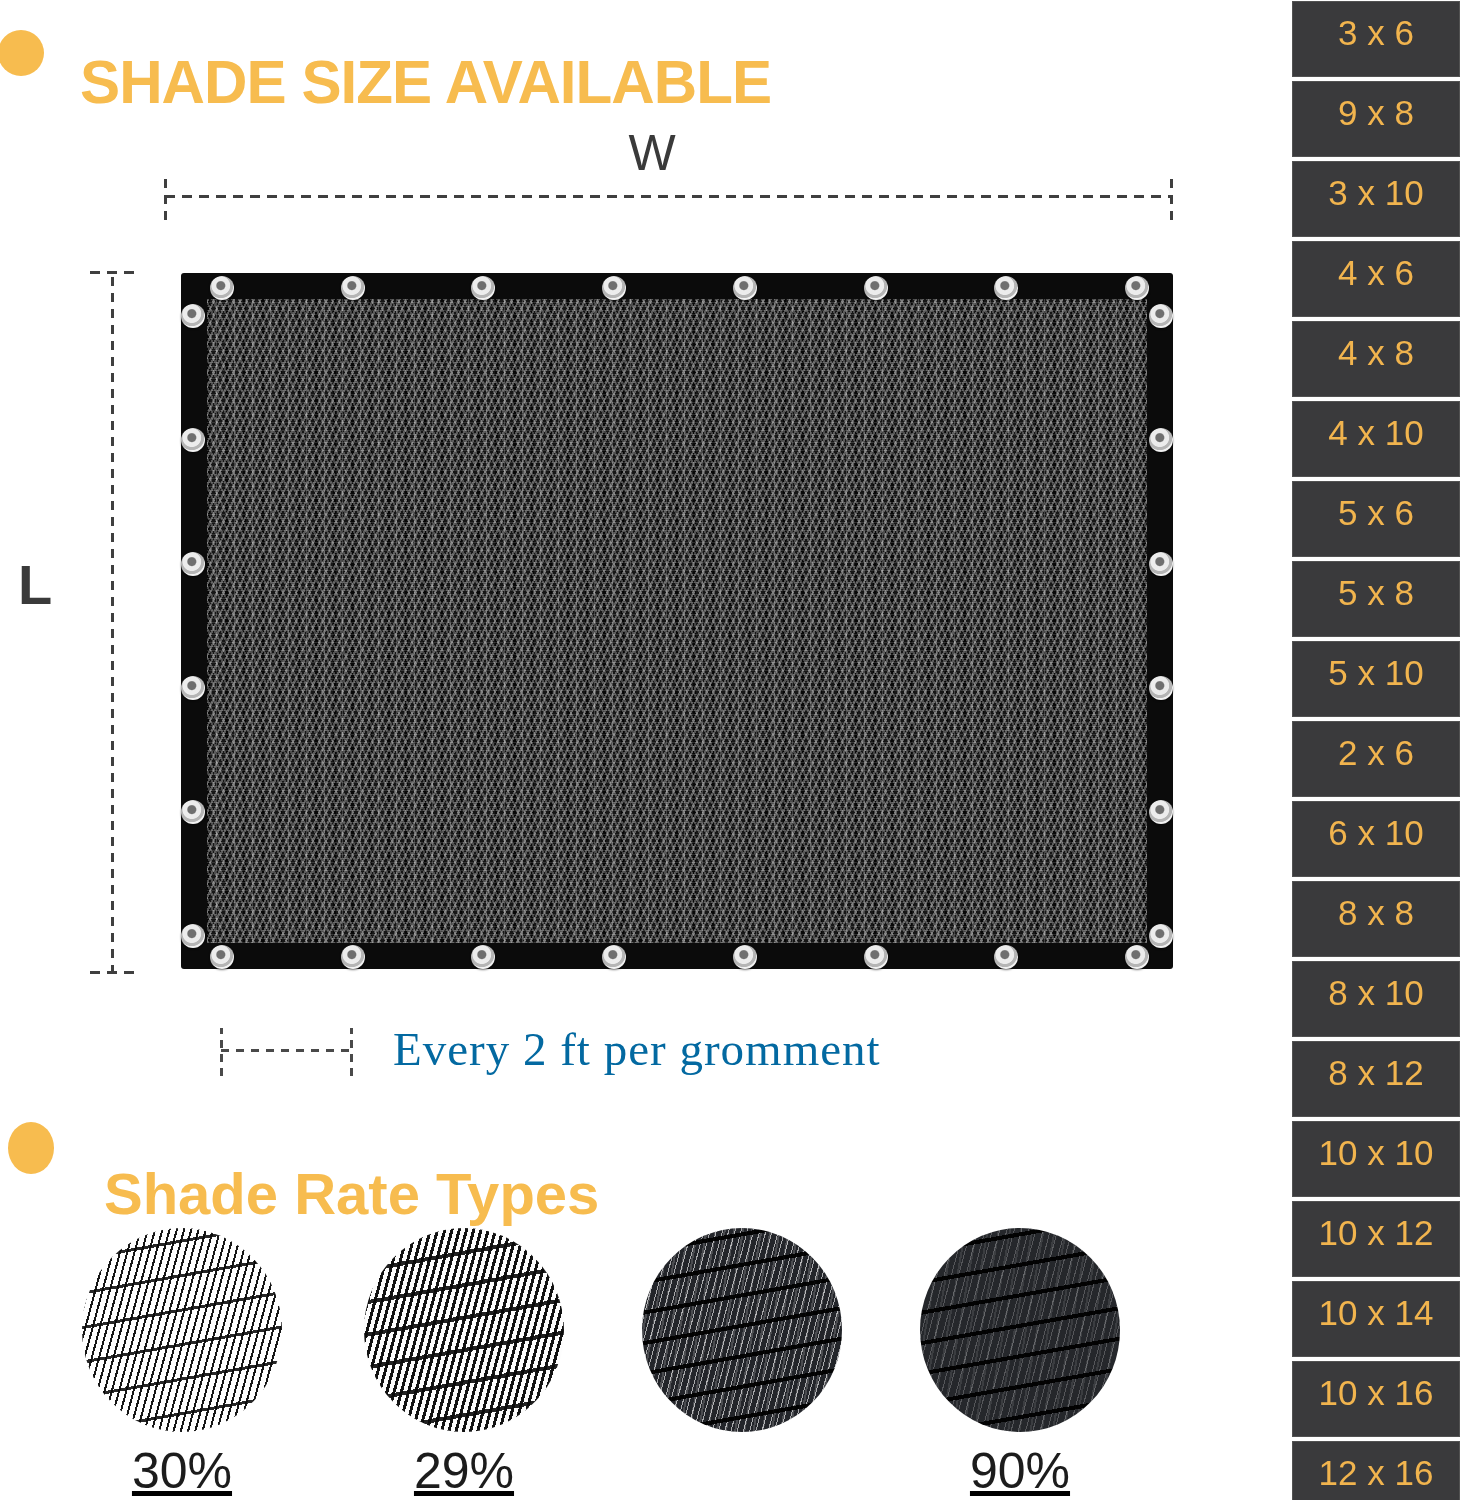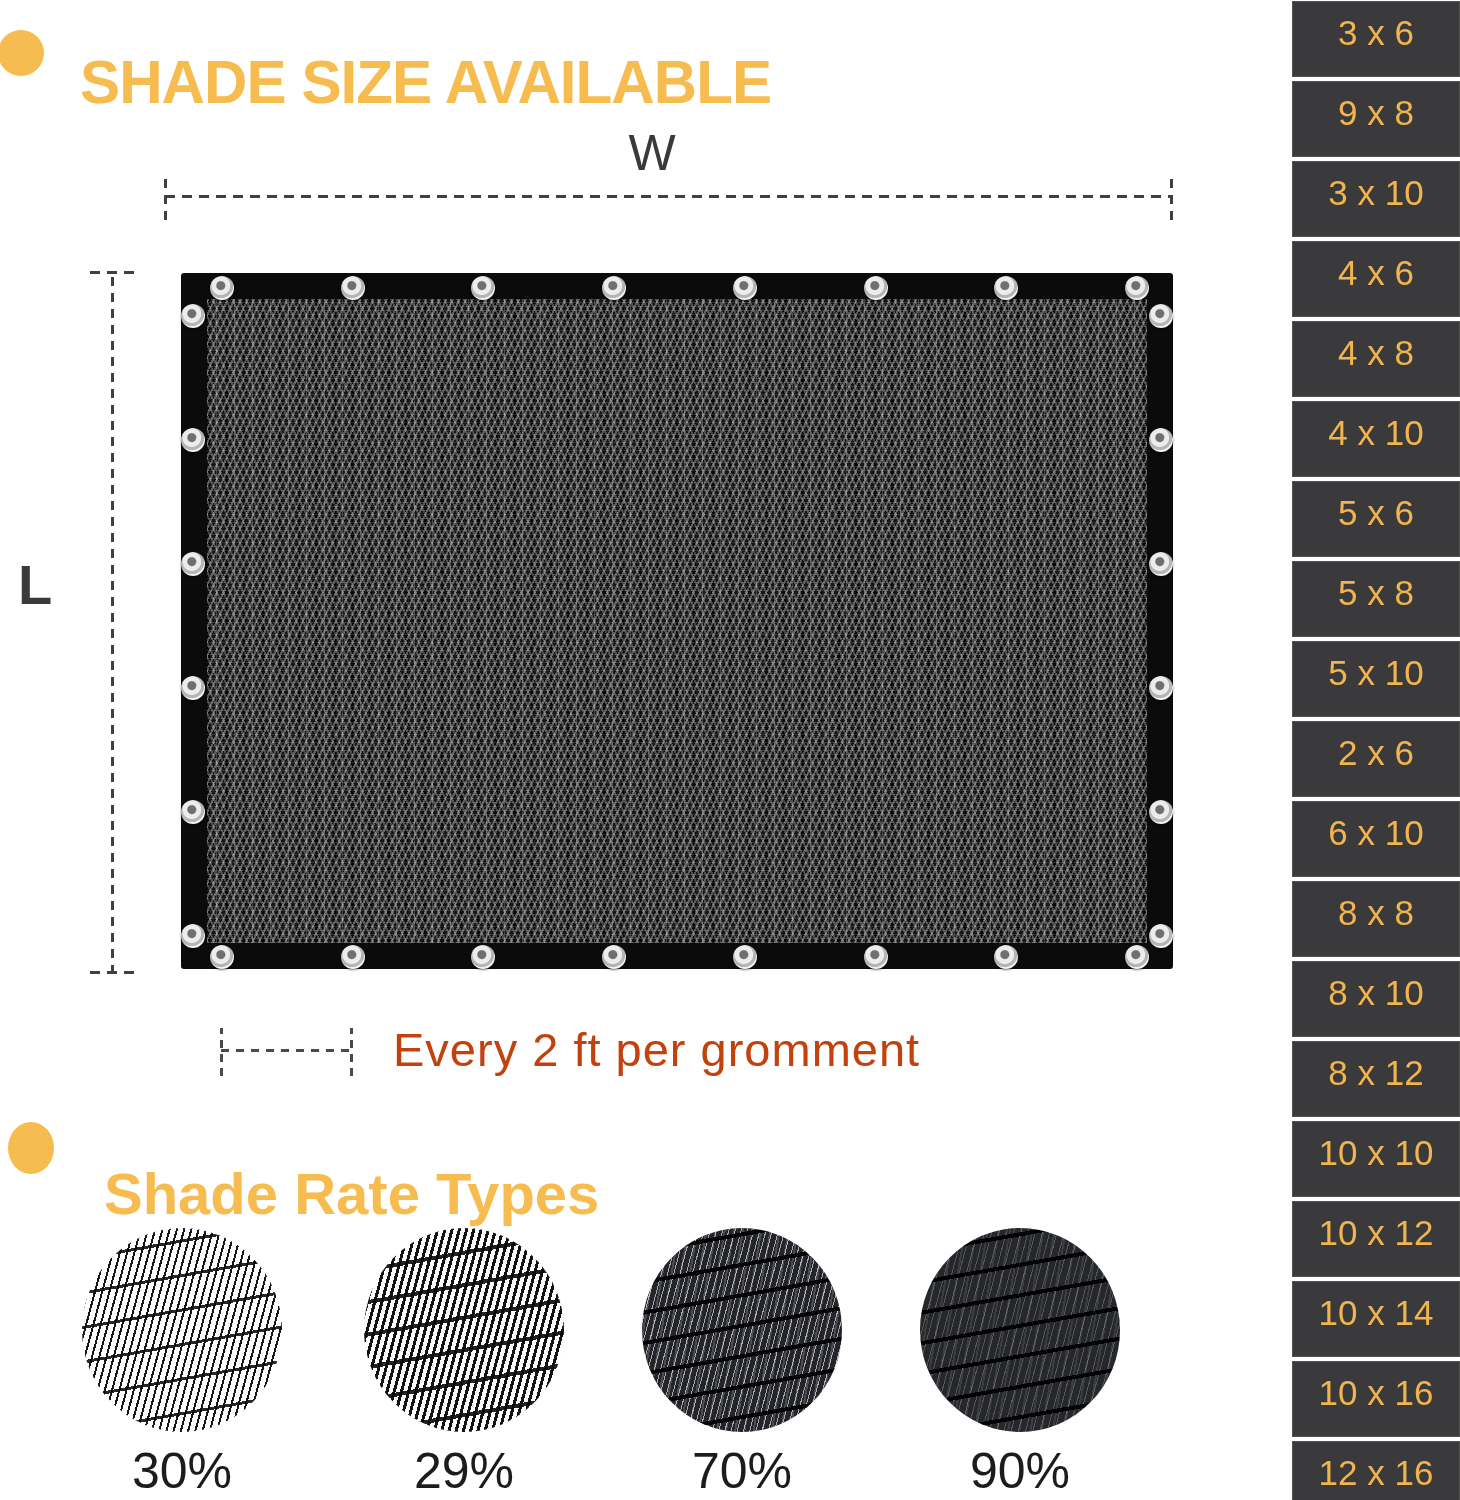--- a/index.html
+++ b/index.html
@@ -46,25 +46,25 @@
   .grommet{position:absolute;width:24px;height:24px;border-radius:50%;
         background:radial-gradient(circle at 45% 40%, #6f6f6f 0 20%, #ececec 26% 46%,
                    #b5b5b5 50% 62%, #f2f2f2 66% 84%, #878787 88% 100%);
         box-shadow:0 1px 2px rgba(0,0,0,.55);}
 
   
   .br-tick{position:absolute;width:3px;height:48px;top:1028px;
           background:repeating-linear-gradient(0deg,#4a4a4a 0 8px,transparent 8px 14px);}
   .br-line{position:absolute;left:221px;top:1049px;width:131px;height:3px;
           background:repeating-linear-gradient(90deg,#4a4a4a 0 8px,transparent 8px 15px);}
-  .note{position:absolute;left:393px;top:1022px;font-size:47px;color:#c2410c;
-        letter-spacing:1px;white-space:nowrap;}
+  .note{position:absolute;left:393px;top:1022px;font-size:47px;color:#0369a1;
+        letter-spacing:1px;white-space:nowrap;font-family:Liberation Serif, serif;}
 
   
-  .swatch{position:absolute;top:1228px;width:200px;text-align:center;}
+  .swatch{position:absolute;top:1228px;width:200px;text-align:center;text-decoration:underline;}
   .rate-circle{width:200px;height:204px;border-radius:50%;margin:0 auto;}
   .rate-label{margin-top:10px;font-size:50px;color:#1c1c1c;}
   .r0{background-color:#ffffff;
       background-image:
         repeating-linear-gradient(-10deg, rgba(10,10,10,.88) 0 3px, transparent 3px 34px),
         repeating-linear-gradient(105deg, #161616 0 2px, transparent 2px 7px);}
   .r1{background-color:#fdfdfd;
       background-image:
         repeating-linear-gradient(-10deg, rgba(10,10,10,.9) 0 4px, transparent 4px 32px),
         repeating-linear-gradient(105deg, #121212 0 3px, transparent 3px 7px);}
@@ -148,21 +148,20 @@
       <div class="swatch" style="left: 82px;">
         <div class="rate-circle r0"></div>
         <div class="rate-label">30%</div>
       </div>
       <div class="swatch" style="left: 364px;">
         <div class="rate-circle r1"></div>
         <div class="rate-label">29%</div>
       </div>
       <div class="swatch" style="left: 642px;">
         <div class="rate-circle r2"></div>
-        <div class="rate-label">70%</div>
       </div>
       <div class="swatch" style="left: 920px;">
         <div class="rate-circle r3"></div>
         <div class="rate-label">90%</div>
       </div>
     </div>
 
   <aside class="size-list" id="size-list">
       <div class="size-box">3 x 6</div>
       <div class="size-box">9 x 8</div>

